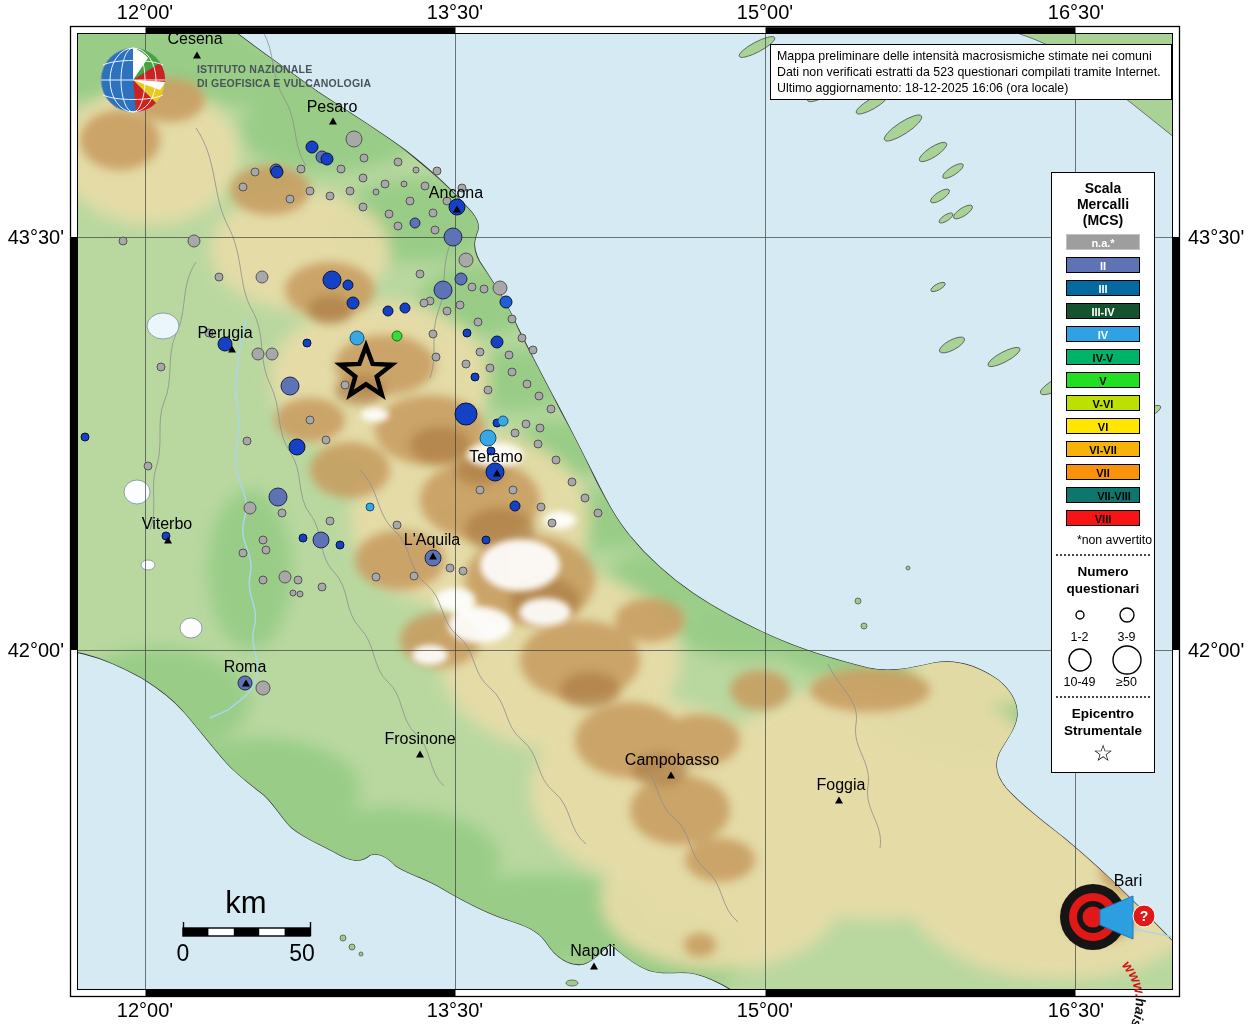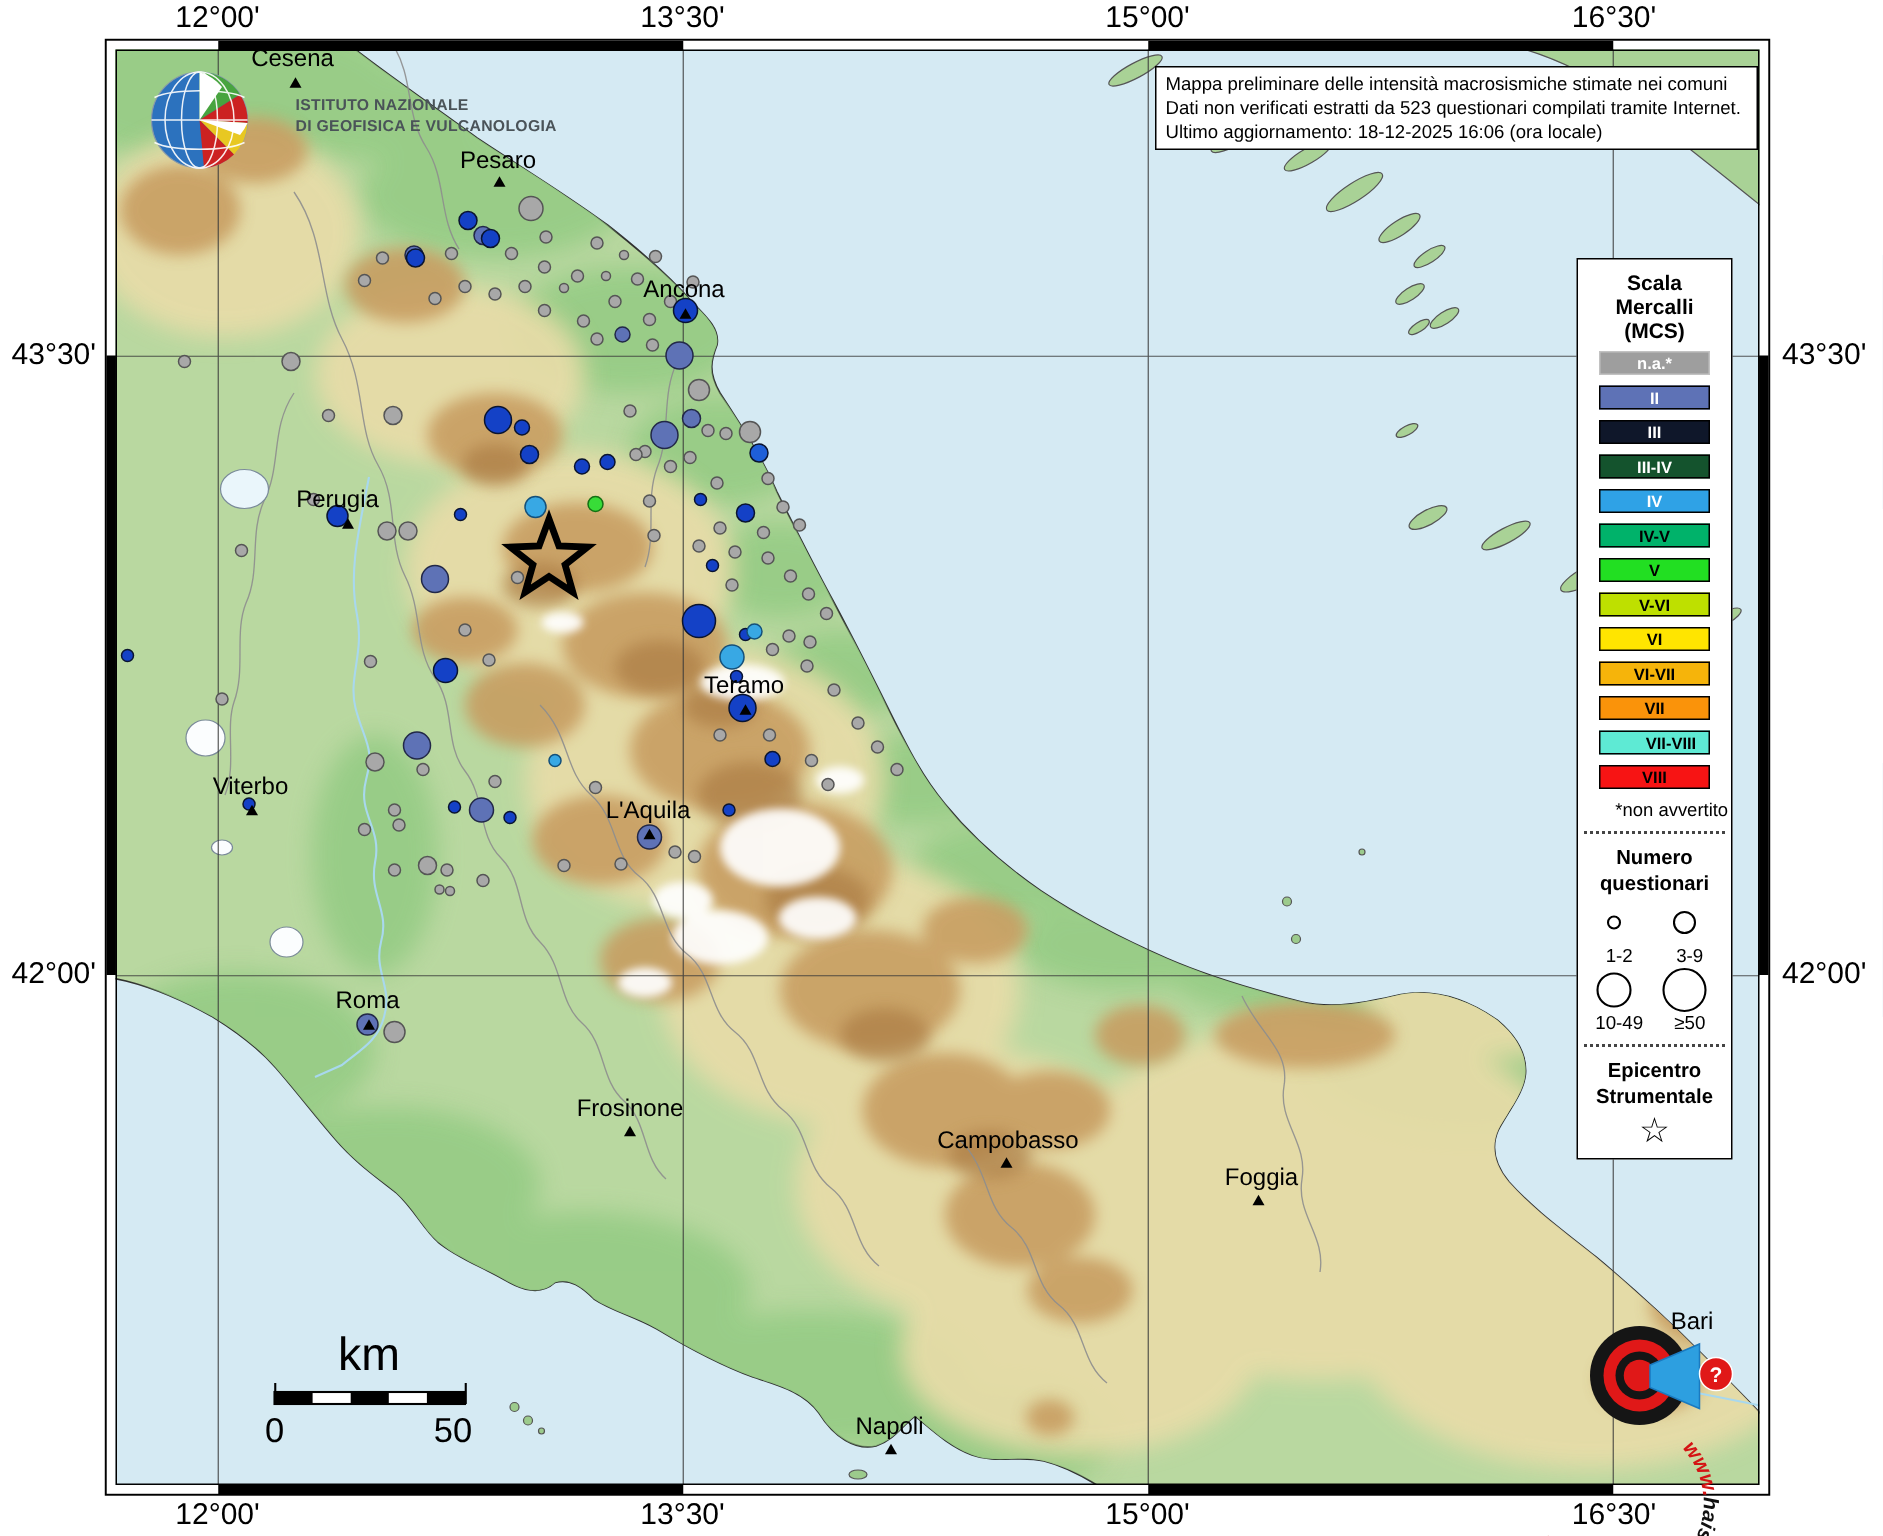--- a/index.html
+++ b/index.html
@@ -18,21 +18,21 @@
   .legend{position:absolute;left:1051px;top:172px;width:104px;height:601px;background:#fff;
           border:1px solid #000;box-sizing:border-box;text-align:center;overflow:hidden;}
   .lg-title{font-weight:bold;font-size:14px;line-height:16px;margin-top:7px;}
   .lg-boxes{margin-top:6px;}
   .lg-box{width:74px;height:16px;line-height:16px;margin:0 auto 7px auto;font-weight:bold;
           font-size:11px;border:1px solid #000;box-sizing:border-box;}
   .lg-foot{font-size:12.3px;margin-top:2px;margin-left:23px;}
   .lg-sep{border:none;border-top:2px dotted #444;margin:7px 4px;}
   .lg-t2{font-weight:bold;font-size:13.5px;line-height:17px;}
   .lg-sizes{display:grid;grid-template-columns:1fr 1fr;margin:2px 4px 0 4px;}
-  .lg-size-cell{display:flex;flex-direction:column;}
+  .lg-size-cell{display:flex;flex-direction:column;align-items:center;}
   .lg-size-cell .lab{font-size:12.5px;margin-top:-1px;}
   .lg-star{font-size:23px;line-height:24px;margin-top:2px;}
   
   .sb-km{position:absolute;left:246px;top:885px;transform:translate(-50%,0);font-size:31px;color:#000;}
   .sb-num{position:absolute;top:940px;font-size:23px;color:#000;}
 </style>
 </head>
 <body>
 
 <div id="stage">
@@ -486,30 +486,30 @@
 
 <div class="legend">
   <div class="lg-title">
     <div>Scala</div>
     <div>Mercalli</div>
     <div>(MCS)</div>
   </div>
   <div class="lg-boxes" id="legend-classes">
         <div class="lg-box" style="background: rgb(158, 158, 158); color: rgb(255, 255, 255); border-color: rgb(194, 194, 194);">n.a.*</div>
         <div class="lg-box" style="background: rgb(94, 114, 182); color: rgb(255, 255, 255); border-color: rgb(0, 0, 0);">II</div>
-        <div class="lg-box" style="background: #0f172a; color: rgb(255, 255, 255); border-color: rgb(0, 0, 0);">III</div>
+        <div class="lg-box" style="background: #0369a1; color: rgb(255, 255, 255); border-color: rgb(0, 0, 0);">III</div>
         <div class="lg-box" style="background: #14532d; color: rgb(255, 255, 255); border-color: rgb(0, 0, 0);">III-IV</div>
         <div class="lg-box" style="background: rgb(47, 162, 230); color: rgb(255, 255, 255); border-color: rgb(0, 0, 0);">IV</div>
         <div class="lg-box" style="background: rgb(0, 178, 106); color: rgb(0, 0, 0); border-color: rgb(0, 0, 0);">IV-V</div>
         <div class="lg-box" style="background: rgb(34, 223, 34); color: rgb(0, 0, 0); border-color: rgb(0, 0, 0);">V</div>
         <div class="lg-box" style="background: rgb(190, 224, 0); color: rgb(0, 0, 0); border-color: rgb(0, 0, 0);">V-VI</div>
         <div class="lg-box" style="background: rgb(255, 229, 0); color: rgb(0, 0, 0); border-color: rgb(0, 0, 0);">VI</div>
         <div class="lg-box" style="background: rgb(246, 180, 10); color: rgb(0, 0, 0); border-color: rgb(0, 0, 0);">VI-VII</div>
         <div class="lg-box" style="background: rgb(250, 147, 10); color: rgb(0, 0, 0); border-color: rgb(0, 0, 0);">VII</div>
-        <div class="lg-box" style="background: #5eead4; color: rgb(0, 0, 0); border-color: rgb(0, 0, 0); padding-left: 22px;">VII-VIII</div>
+        <div class="lg-box" style="background: #0f766e; color: rgb(0, 0, 0); border-color: rgb(0, 0, 0); padding-left: 22px;">VII-VIII</div>
         <div class="lg-box" style="background: rgb(247, 20, 20); color: rgb(0, 0, 0); border-color: rgb(0, 0, 0);">VIII</div>
       </div>
   <div class="lg-foot">*non avvertito</div>
   <hr class="lg-sep">
   <div class="lg-t2">
     <div>Numero</div>
     <div>questionari</div>
   </div>
   <div class="lg-sizes" id="legend-sizes">
         <div class="lg-size-cell">

